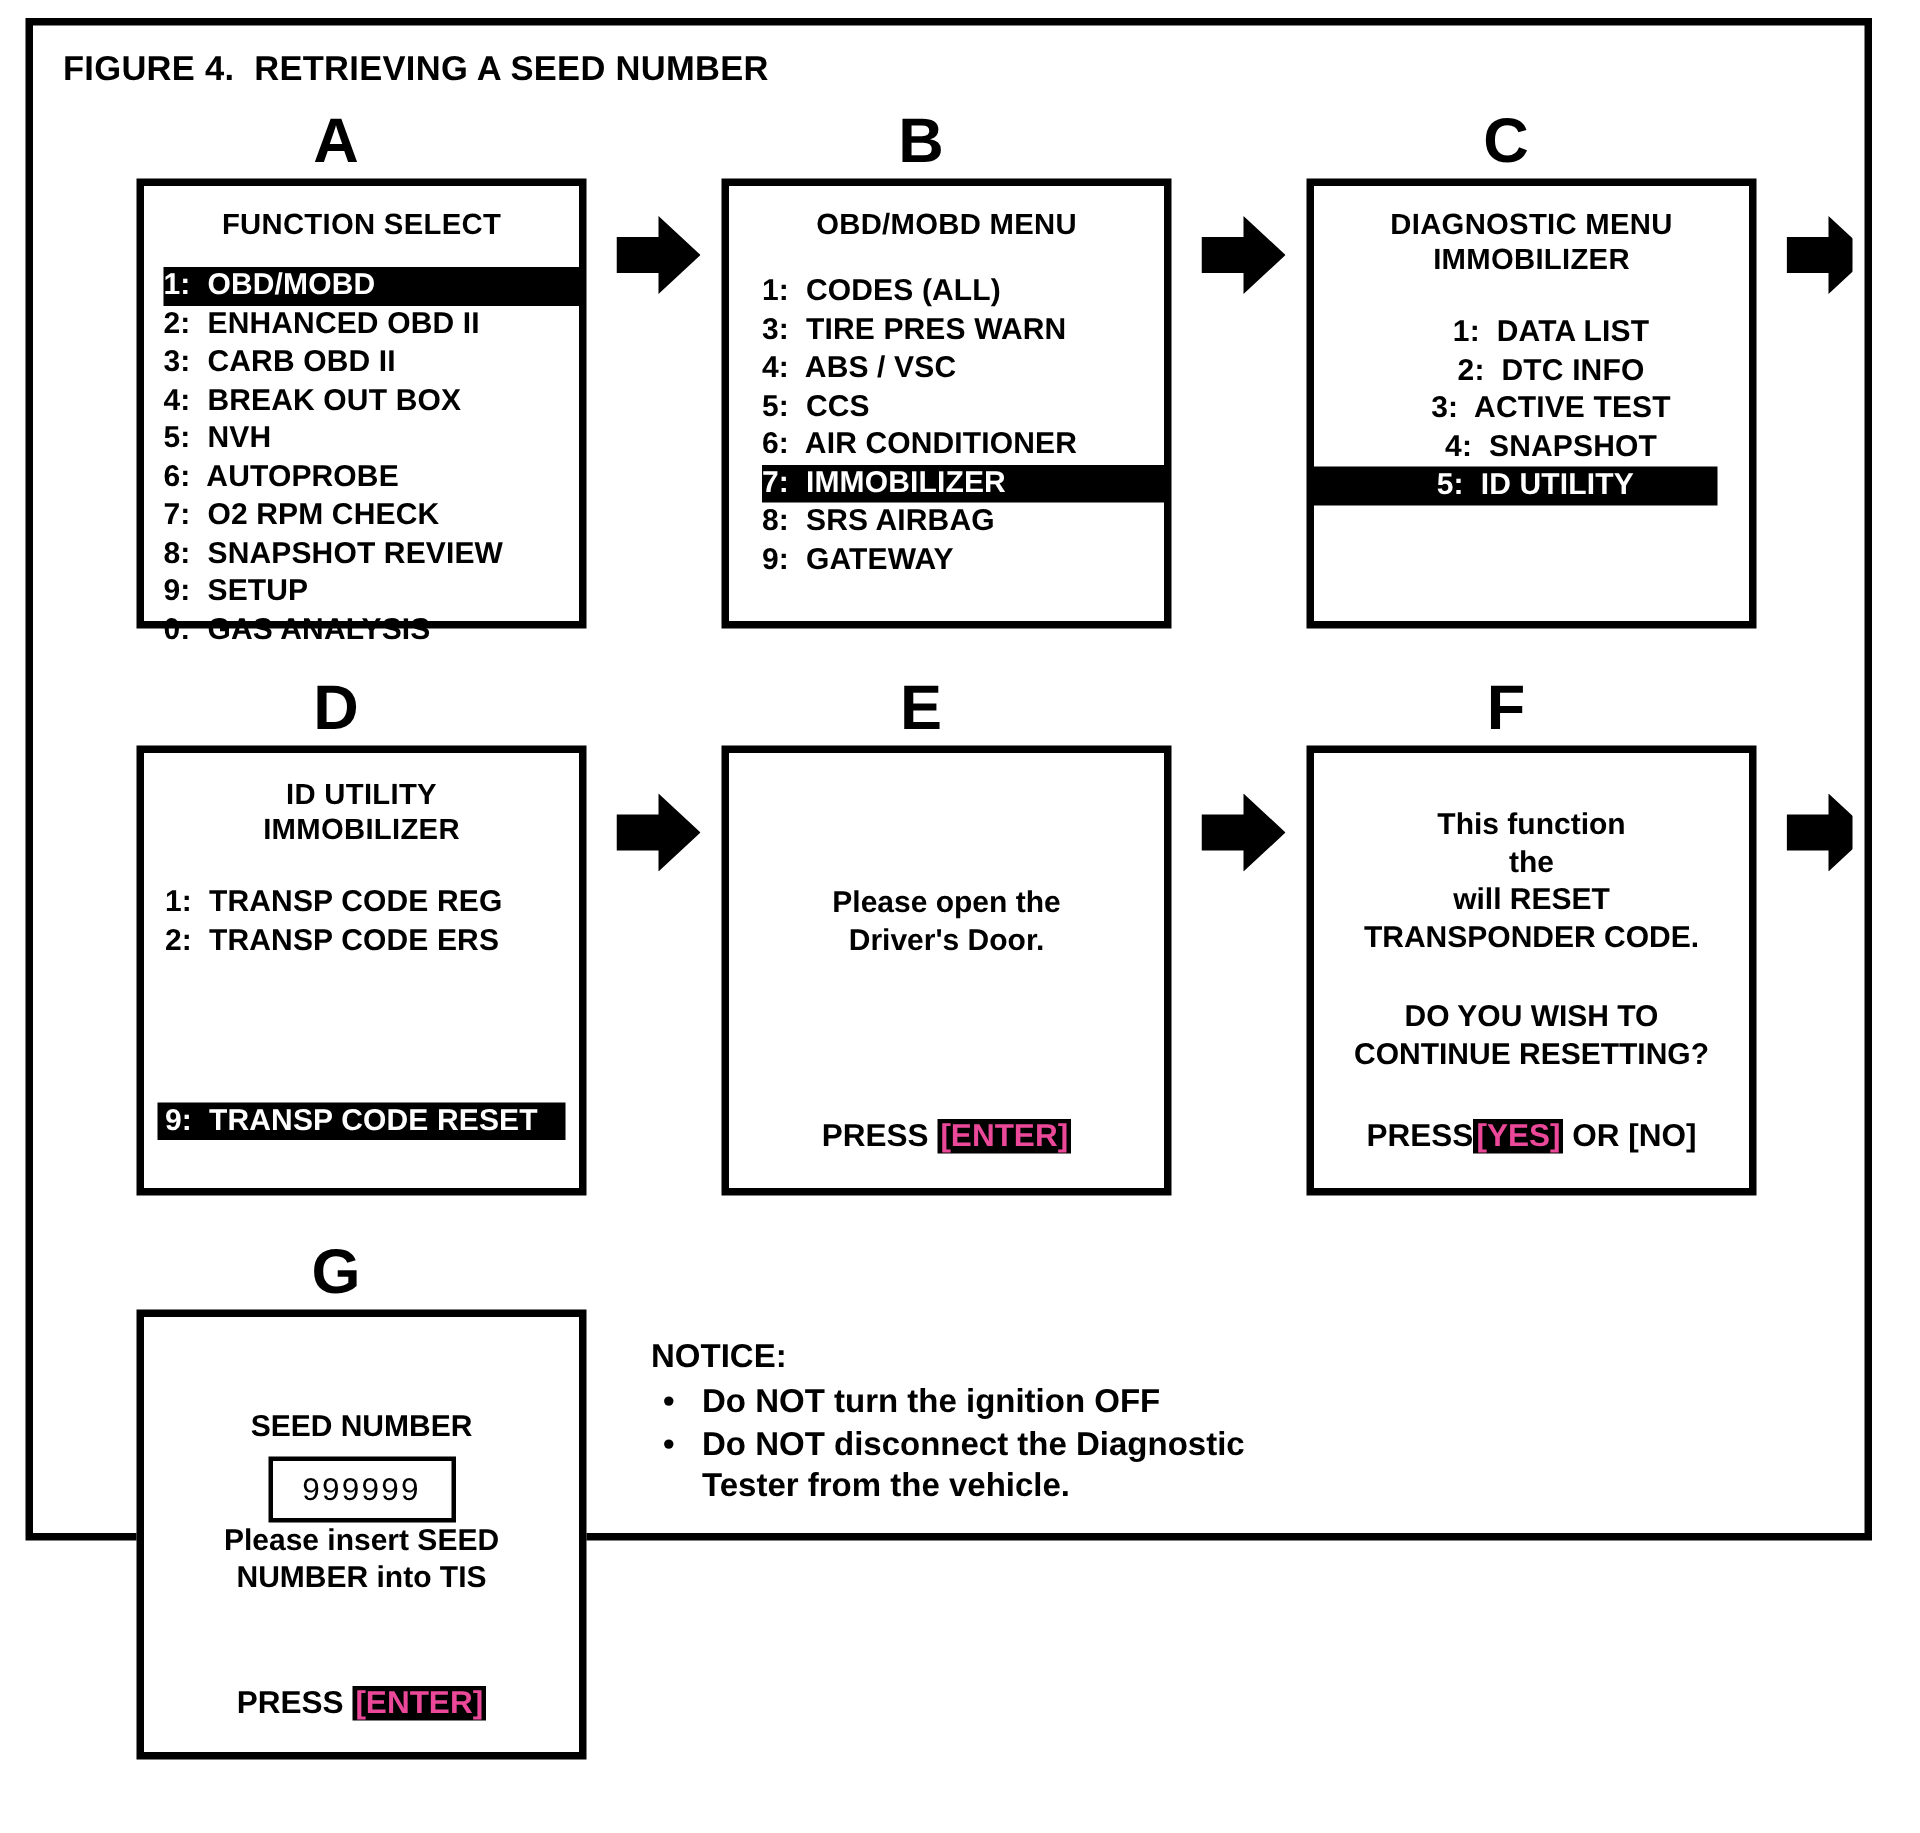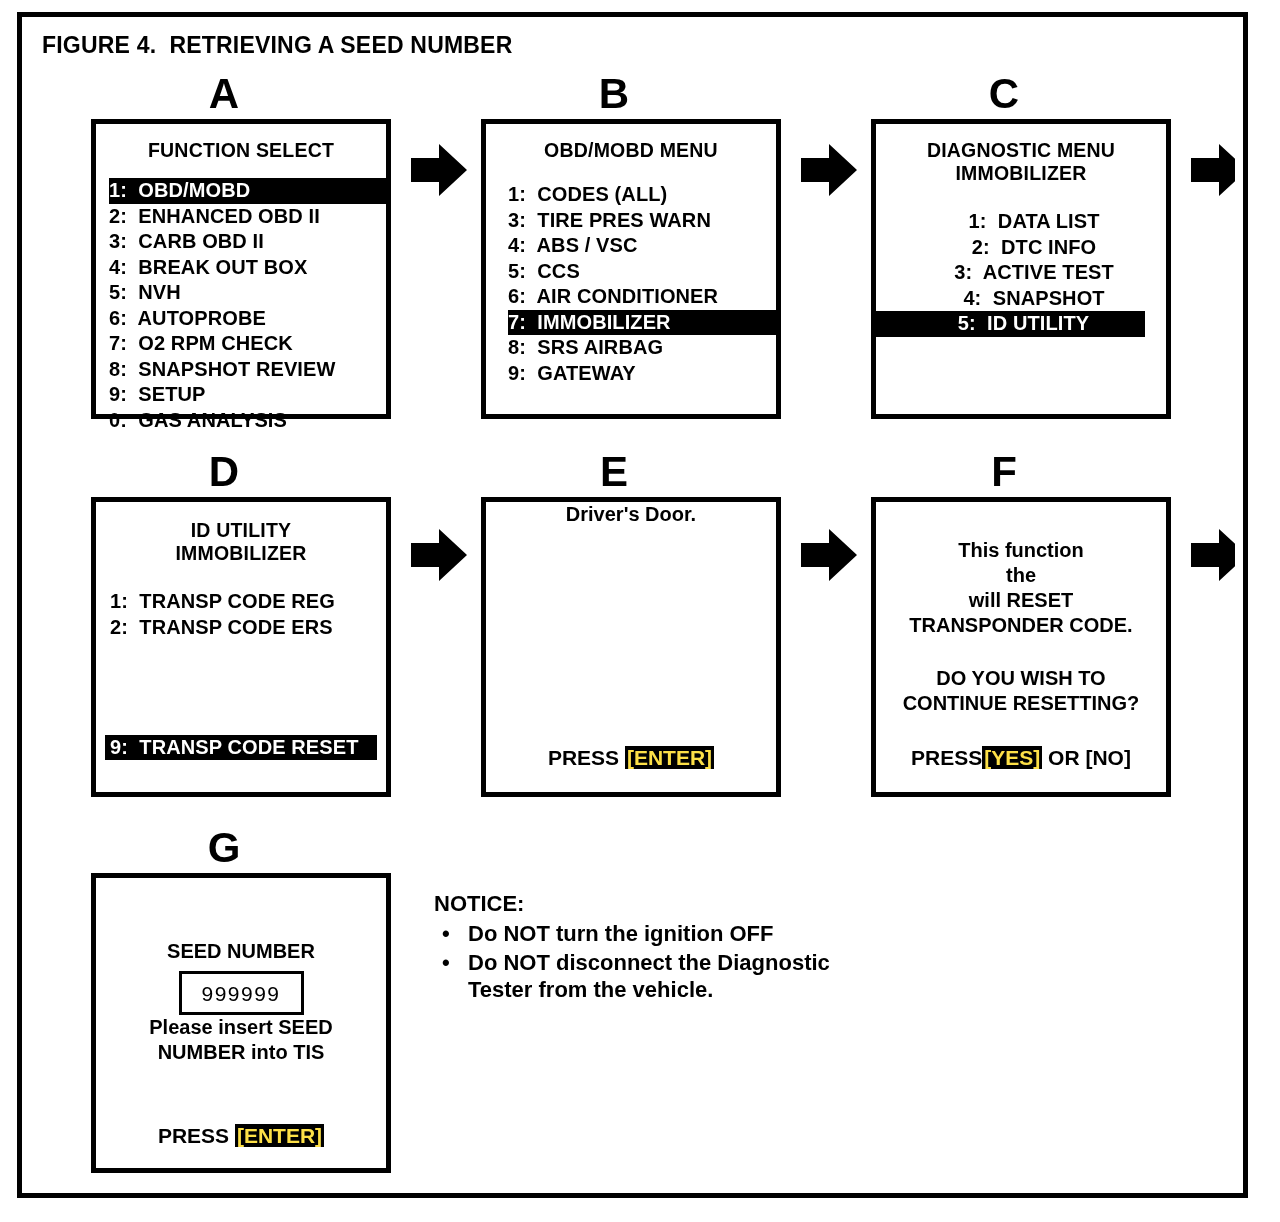--- a/index.html
+++ b/index.html
@@ -13,21 +13,21 @@
     font-family: "Liberation Sans", sans-serif;
     color: #000000;
     overflow: hidden;
   }
 
   #figure-frame {
     position: absolute;
     left: 17px;
     top: 12px;
     width: 1231px;
-    height: 1186px;
+    height: 1015px;
     border: 5px solid #000;
     box-sizing: border-box;
     background: #fff;
   }
 
   #figure-title {
     position: absolute;
     left: 20px;
     top: 15px;
     font-size: 23px;
@@ -101,21 +101,21 @@
   .press-line {
     position: absolute;
     width: 100%;
     text-align: center;
     font-size: 21px;
     font-weight: bold;
     white-space: pre;
   }
   .invert {
     background: #000;
-    color: #fde047;
+    color: #ec4899;
     padding: 0 2px;
   }
 
   
   .arrow {
     position: absolute;
     width: 56px;
     height: 52px;
   }
   .arrow svg { display: block; }
@@ -270,20 +270,21 @@
   <div class="arrow" style="left:389px; top:512px;">
     <svg width="56" height="52" viewBox="0 0 56 52">
         <polygon points="0,14 28,14 28,0 56,26 28,52 28,38 0,38" fill="#000"></polygon>
       </svg>
   </div>
 
   <div class="panel-letter" style="left:442px; top:434px;">E</div>
 
   <div class="screen" style="left:459px; top:480px;">
     <div class="inner">
+      <div class="center-text" style="margin-top:88px;">Please open the</div>
       <div class="center-text">Driver's Door.</div>
       <div class="press-line" style="bottom:22px;"><span>PRESS </span><span class="invert">[ENTER]</span></div>
     </div>
   </div>
 
   <div class="arrow" style="left:779px; top:512px;">
     <svg width="56" height="52" viewBox="0 0 56 52">
         <polygon points="0,14 28,14 28,0 56,26 28,52 28,38 0,38" fill="#000"></polygon>
       </svg>
   </div>

